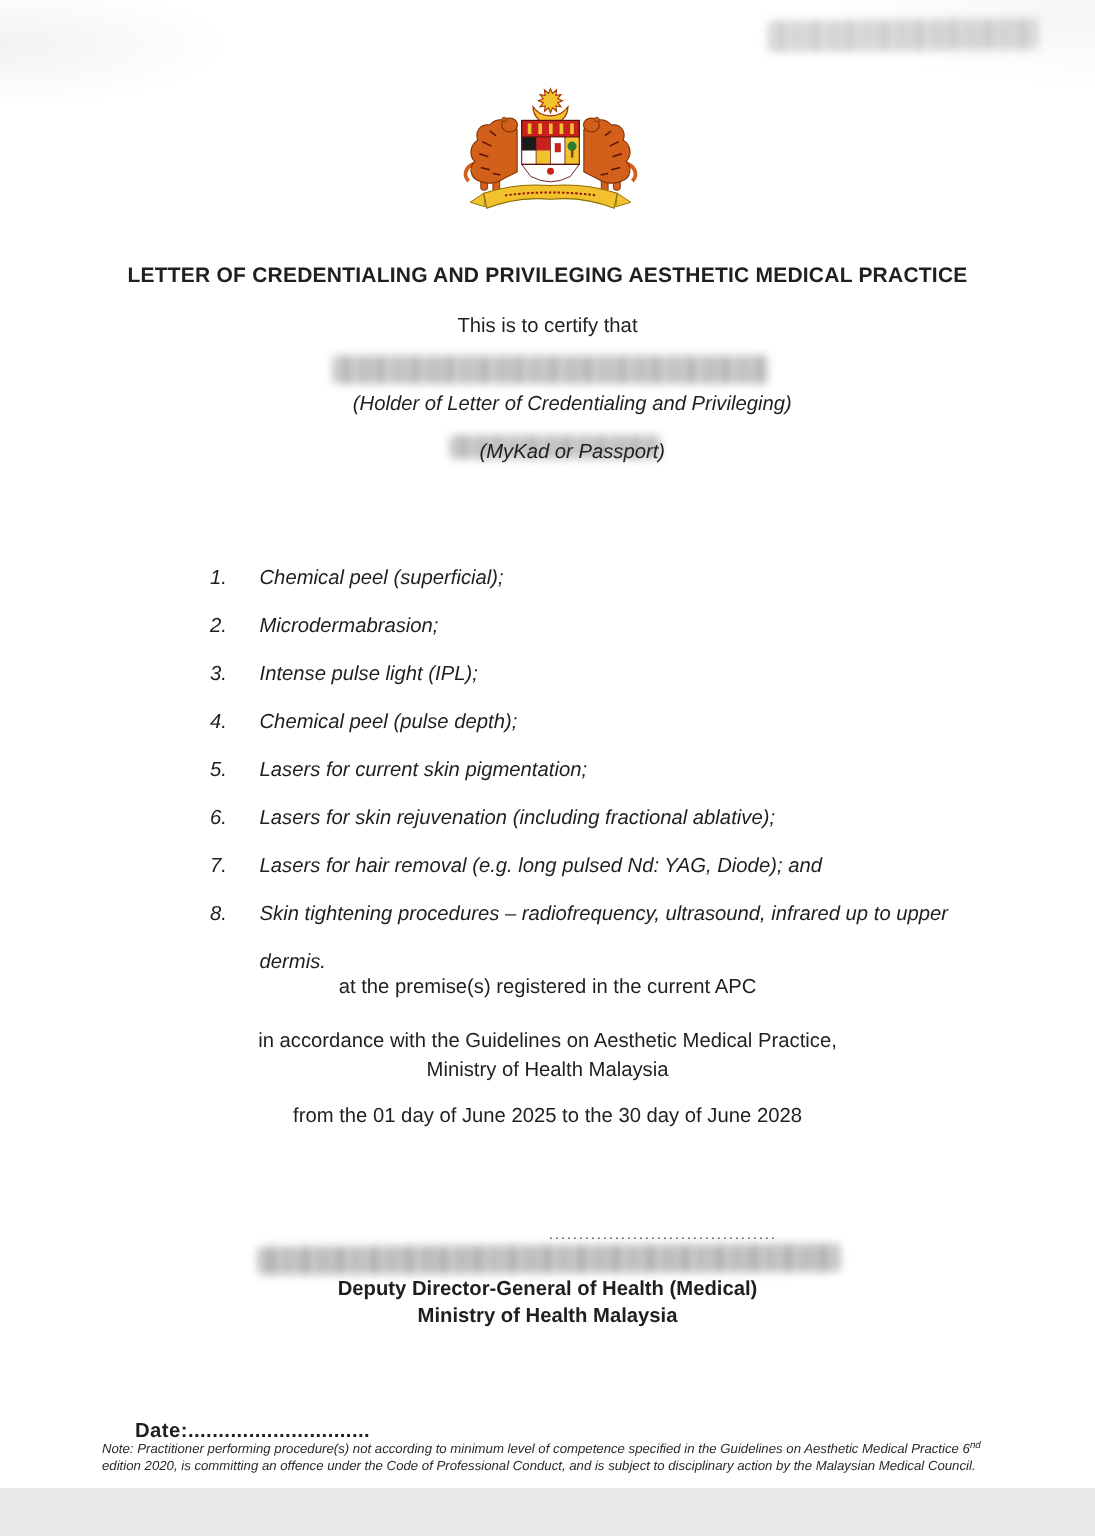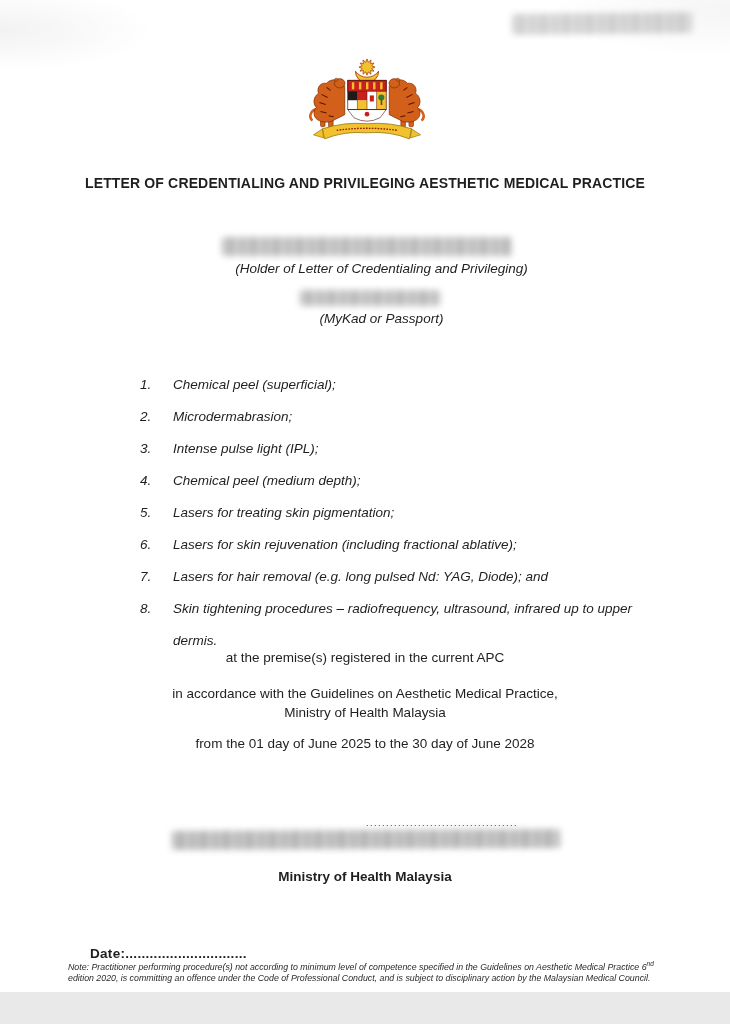--- a/index.html
+++ b/index.html
@@ -15,21 +15,21 @@
       radial-gradient(220px 60px at 0px 30px, rgba(0,0,0,0.05), transparent 70%),
       radial-gradient(260px 70px at 730px 10px, rgba(0,0,0,0.04), transparent 70%);
   }
   .abs{position:absolute;}
   .center{left:0;right:0;text-align:center;}
   .title{top:175px;font-size:14px;font-weight:bold;letter-spacing:.15px;}
   .body-line{font-size:13.5px;}
   .italic{font-style:italic;padding-left:33px;}
   .certify{top:209px;}
   .holder-label{top:261px;}
-  .id-label{top:311px;}
+  .id-label{top:293px;}
   .intro{top:343px;}
   .premise{top:650px;}
   .accordance{top:684px;line-height:19px;}
   .validity{top:736px;}
   .deputy1{top:851px;font-weight:bold;font-size:13.5px;}
   .deputy2{top:869px;font-weight:bold;font-size:13.5px;}
   .proc-list{left:140px;top:369px;width:515px;}
   .proc-row{display:flex;font-style:italic;font-size:13.5px;line-height:32px;}
   .proc-num{width:33px;flex:0 0 33px;}
   .proc-text{width:478px;}
@@ -99,20 +99,21 @@
 
     <g>
       <path d="M16,72 L7,78 L17,81 Z" fill="#F2C12E" stroke="#8a6b00" stroke-width="0.6"></path>
       <path d="M104,72 L113,78 L103,81 Z" fill="#F2C12E" stroke="#8a6b00" stroke-width="0.6"></path>
       <path d="M16,72 Q38,65 60,67 Q82,65 104,72 L102,82 Q82,74 60,76 Q38,74 18,82 Z" fill="#F2C12E" stroke="#8a6b00" stroke-width="0.7"></path>
       <path d="M30,73.5 Q60,69.5 90,73.5" stroke="#8B1A00" stroke-width="1.3" stroke-dasharray="1.6,1.3" fill="none"></path>
     </g>
   </svg>
 
   <div class="abs center title">LETTER OF CREDENTIALING AND PRIVILEGING AESTHETIC MEDICAL PRACTICE</div>
+  <div class="abs center body-line certify">This is to certify that</div>
 
   <div class="abs redact redact-name"></div>
   <div class="abs center body-line italic holder-label">(Holder of Letter of Credentialing and Privileging)</div>
 
   <div class="abs redact redact-id"></div>
   <div class="abs center body-line italic id-label">(MyKad or Passport)</div>
 
 
   <div class="abs proc-list">
     <div class="proc-row">
@@ -122,25 +123,25 @@
     <div class="proc-row">
       <span class="proc-num">2.</span>
       <span class="proc-text">Microdermabrasion;</span>
     </div>
     <div class="proc-row">
       <span class="proc-num">3.</span>
       <span class="proc-text">Intense pulse light (IPL);</span>
     </div>
     <div class="proc-row">
       <span class="proc-num">4.</span>
-      <span class="proc-text">Chemical peel (medium depth);</span>
+      <span class="proc-text">Chemical peel (pulse depth);</span>
     </div>
     <div class="proc-row">
       <span class="proc-num">5.</span>
-      <span class="proc-text">Lasers for treating skin pigmentation;</span>
+      <span class="proc-text">Lasers for current skin pigmentation;</span>
     </div>
     <div class="proc-row">
       <span class="proc-num">6.</span>
       <span class="proc-text">Lasers for skin rejuvenation (including fractional ablative);</span>
     </div>
     <div class="proc-row">
       <span class="proc-num">7.</span>
       <span class="proc-text">Lasers for hair removal (e.g. long pulsed Nd: YAG, Diode); and</span>
     </div>
     <div class="proc-row">
@@ -151,19 +152,20 @@
 
   <div class="abs center body-line premise">at the premise(s) registered in the current APC</div>
   <div class="abs center body-line accordance">
     <div>in accordance with the Guidelines on Aesthetic Medical Practice,</div>
     <div>Ministry of Health Malaysia</div>
   </div>
   <div class="abs center body-line validity">from the 01 day of June 2025 to the 30 day of June 2028</div>
 
   <div class="abs sig-dots">............................................</div>
   <div class="abs redact redact-signature"></div>
+  <div class="abs center deputy1">Deputy Director-General of Health (Medical)</div>
   <div class="abs center deputy2">Ministry of Health Malaysia</div>
 
   <div class="abs date-line">Date:..............................</div>
 
   <div class="abs note"><span>Note: Practitioner performing procedure(s) not according to minimum level of competence specified in the Guidelines on Aesthetic Medical Practice 6</span><sup>nd</sup><span> edition 2020, is committing an offence under the Code of Professional Conduct, and is subject to disciplinary action by the Malaysian Medical Council.</span></div>
 
 </div>
 
 </body></html>

